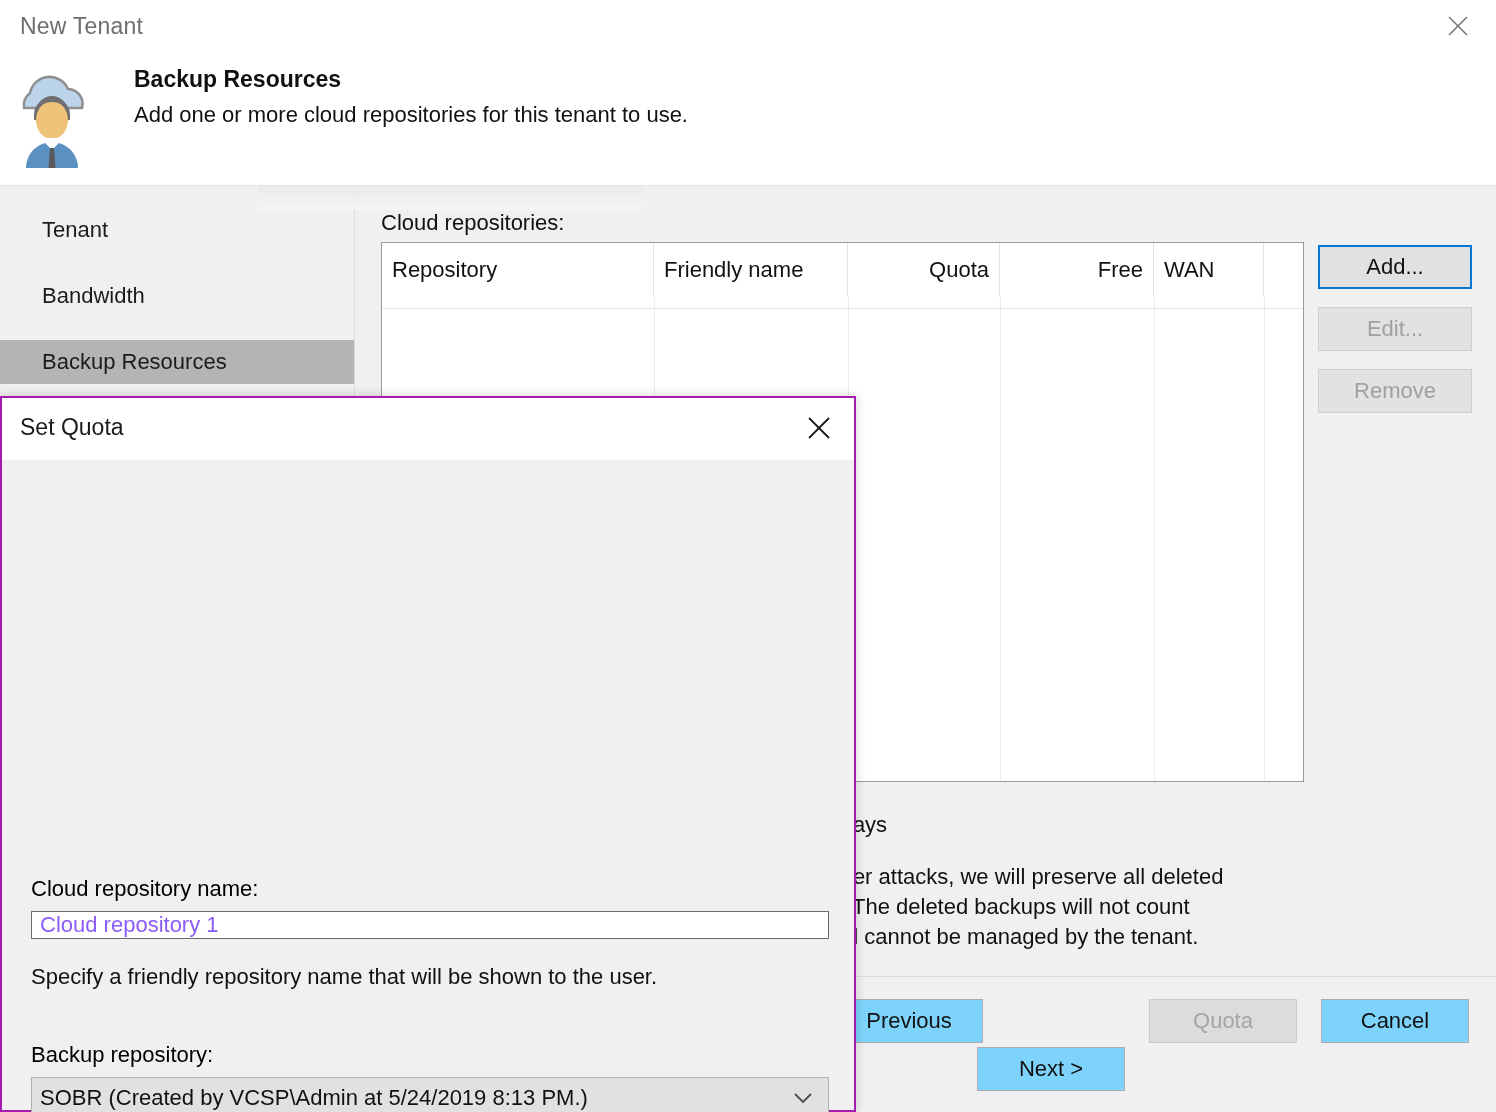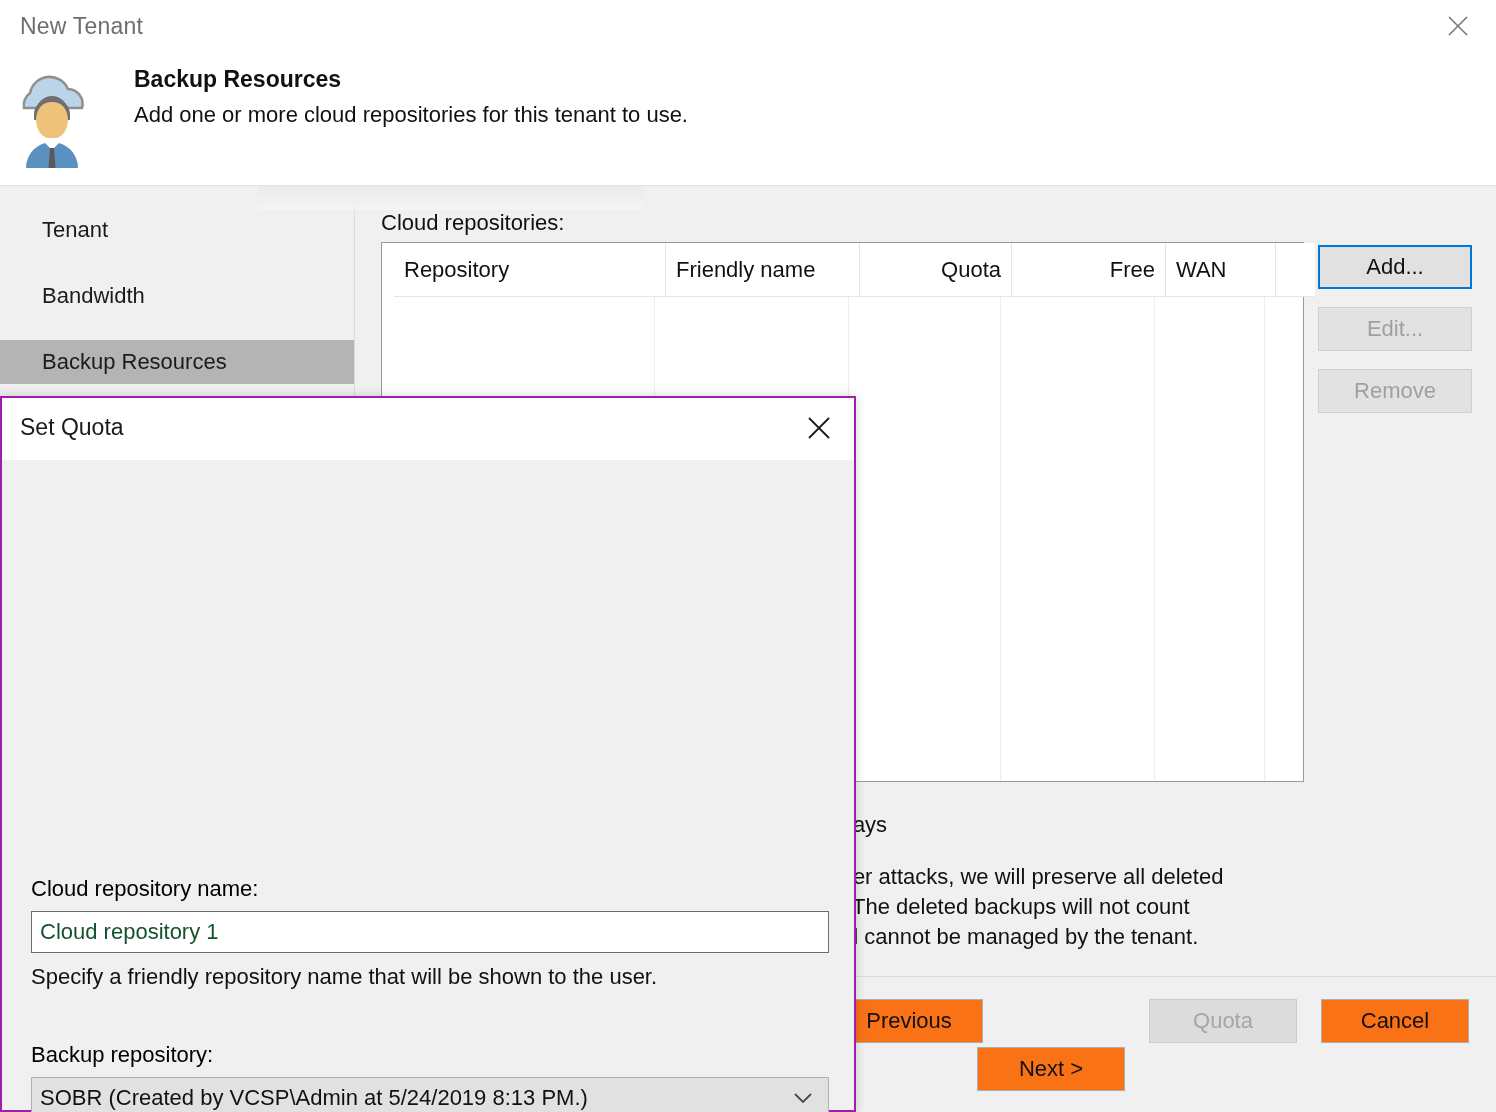--- a/index.html
+++ b/index.html
@@ -122,22 +122,22 @@
   .grid {
     position: absolute;
     left: 381px; top: 242px;
     width: 923px; height: 540px;
     background: #ffffff;
     border: 1px solid #9b9b9b;
     box-sizing: border-box;
   }
   .grid-head {
     position: absolute;
-    left: 12px; top: 0;
-    width: 921px; height: 54px;
+    left: 0; top: 0;
+    width: 921px; height: 66px;
     background: #ffffff;
     border-bottom: 1px solid #e6e6e6;
     box-sizing: border-box;
   }
   .gcol {
     position: absolute;
     top: 0;
     height: 54px;
     display: flex;
     align-items: center;
@@ -195,21 +195,21 @@
     position: absolute;
     left: 0; top: 976px;
     width: 1496px; height: 136px;
     background: #f0f0f0;
     border-top: 1px solid #dcdcdc;
   }
   .foot-btn {
     position: absolute;
     top: 999px;
     width: 148px; height: 44px;
-    background: #f97316;
+    background: #7dd3fc;
     border: 1px solid #adadad;
     box-sizing: border-box;
     font-size: 22px;
     color: #111111;
     display: flex;
     align-items: center;
     justify-content: center;
     cursor: default;
   }
   .foot-btn.disabled {
@@ -261,29 +261,29 @@
     color: #000000;
   }
   .md-hint {
     position: absolute;
     font-size: 22px;
     color: #111111;
   }
   .md-textinput {
     position: absolute;
     left: 29px;
-    width: 798px; height: 42px;
+    width: 798px; height: 28px;
     background: #ffffff;
     border: 1px solid #6b6b6b;
     box-sizing: border-box;
     display: flex;
     align-items: center;
     padding-left: 8px;
     font-size: 22px;
-    color: #14532d;
+    color: #8b5cf6;
     font-family: "Liberation Sans", sans-serif;
   }
   .md-combo {
     position: absolute;
     background: #e1e1e1;
     border: 1px solid #b0b0b0;
     box-sizing: border-box;
     display: flex;
     align-items: center;
     padding-left: 8px;

